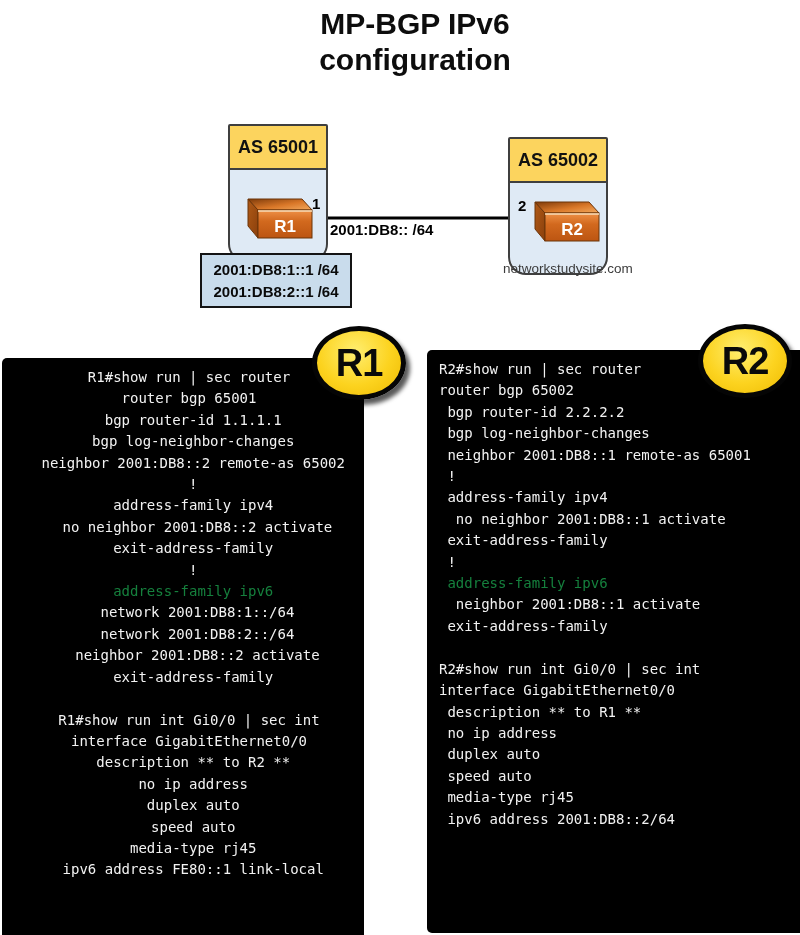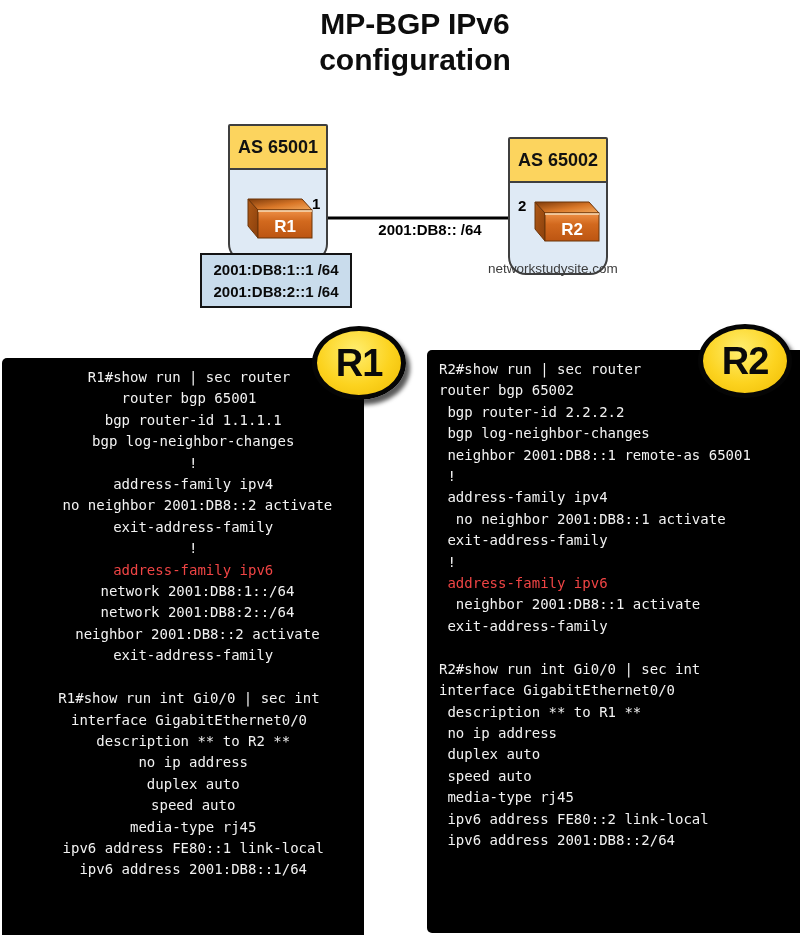--- a/index.html
+++ b/index.html
@@ -33,43 +33,43 @@
   .router { position:absolute; width:70px; height:48px; }
   .router1 { left:245px; top:193px; }
   .router2 { left:532px; top:196px; }
   .router text { font-family:"Liberation Sans",sans-serif; font-weight:700; font-size:17px; fill:#ffffff; }
 
   .port-label { position:absolute; font-size:15px; font-weight:600; color:#000; }
   .port1 { left:312px; top:195px; }
   .port2 { left:518px; top:197px; }
 
   .link-label {
-    position:absolute; left:330px; top:221px; width:200px; text-align:center;
+    position:absolute; left:330px; top:221px; width:200px; 
     font-size:15px; font-weight:700; color:#000;
   }
 
   .addr-box {
     position:absolute; left:200px; top:253px; width:152px; height:55px; box-sizing:border-box;
     background:#c9dcec; border:2px solid #141414;
     display:flex; flex-direction:column; align-items:center; justify-content:center;
     font-size:15px; font-weight:600; line-height:22px; color:#0a0a0a;
   }
 
-  .watermark { position:absolute; left:488px; top:261px; font-size:13.5px; color:#3c3c3c; }
+  .watermark { position:absolute; left:503px; top:261px; font-size:13.5px; color:#3c3c3c; }
 
   
   .console { position:absolute; background:#000; border-radius:5px; }
   .console-r1 { left:2px;   top:358px; width:362px; height:686px;text-align:center; }
   .console-r2 { left:427px; top:350px; width:402px; height:583px; }
   .console pre {
     margin:0; padding:9px 0 0 12px;
     font-family:"DejaVu Sans Mono","Liberation Mono",monospace;
     font-size:14px; line-height:21.4px; color:#f2f2f2; white-space:pre;
   }
-  .console pre .hl { color:#ef4444; }
+  .console pre .hl { color:#15803d; }
 
   
   .badge {
     position:absolute; width:84px; height:64px;
     border:5px solid #050505; border-radius:50%;
     background: radial-gradient(ellipse at 45% 32%, #ffee70 0%, #fcd31f 55%, #edb900 100%);
     display:flex; align-items:center; justify-content:center;
     font-size:38px; font-weight:700; color:#0a0a0a; letter-spacing:-1px;
     box-shadow: 4px 5px 4px rgba(0,0,0,0.65);
   }
@@ -144,40 +144,40 @@
     <div>2001:DB8:2::1 /64</div>
   </div>
 
   <div class="watermark">networkstudysite.com</div>
 
   <div class="console console-r1">
     <pre><span>R1#show run | sec router
 </span><span>router bgp 65001
 </span><span> bgp router-id 1.1.1.1
 </span><span> bgp log-neighbor-changes
+</span><span> neighbor 2001:DB8::2 remote-as 65002
 </span><span> !
 </span><span> address-family ipv4
 </span><span>  no neighbor 2001:DB8::2 activate
 </span><span> exit-address-family
 </span><span> !
 </span><span class="hl"> address-family ipv6
 </span><span>  network 2001:DB8:1::/64
 </span><span>  network 2001:DB8:2::/64
 </span><span>  neighbor 2001:DB8::2 activate
 </span><span> exit-address-family
 </span><span>
 </span><span>R1#show run int Gi0/0 | sec int
 </span><span>interface GigabitEthernet0/0
 </span><span> description ** to R2 **
 </span><span> no ip address
 </span><span> duplex auto
 </span><span> speed auto
 </span><span> media-type rj45
 </span><span> ipv6 address FE80::1 link-local
-</span><span> ipv6 address 2001:DB8::1/64
 </span></pre>
   </div>
   <div class="console console-r2">
     <pre><span>R2#show run | sec router
 </span><span>router bgp 65002
 </span><span> bgp router-id 2.2.2.2
 </span><span> bgp log-neighbor-changes
 </span><span> neighbor 2001:DB8::1 remote-as 65001
 </span><span> !
 </span><span> address-family ipv4
@@ -188,21 +188,20 @@
 </span><span>  neighbor 2001:DB8::1 activate
 </span><span> exit-address-family
 </span><span>
 </span><span>R2#show run int Gi0/0 | sec int
 </span><span>interface GigabitEthernet0/0
 </span><span> description ** to R1 **
 </span><span> no ip address
 </span><span> duplex auto
 </span><span> speed auto
 </span><span> media-type rj45
-</span><span> ipv6 address FE80::2 link-local
 </span><span> ipv6 address 2001:DB8::2/64
 </span></pre>
   </div>
 
   <div class="badge badge-r1">R1</div>
   <div class="badge badge-r2">R2</div>
 
 </div>
 
 </body></html>

